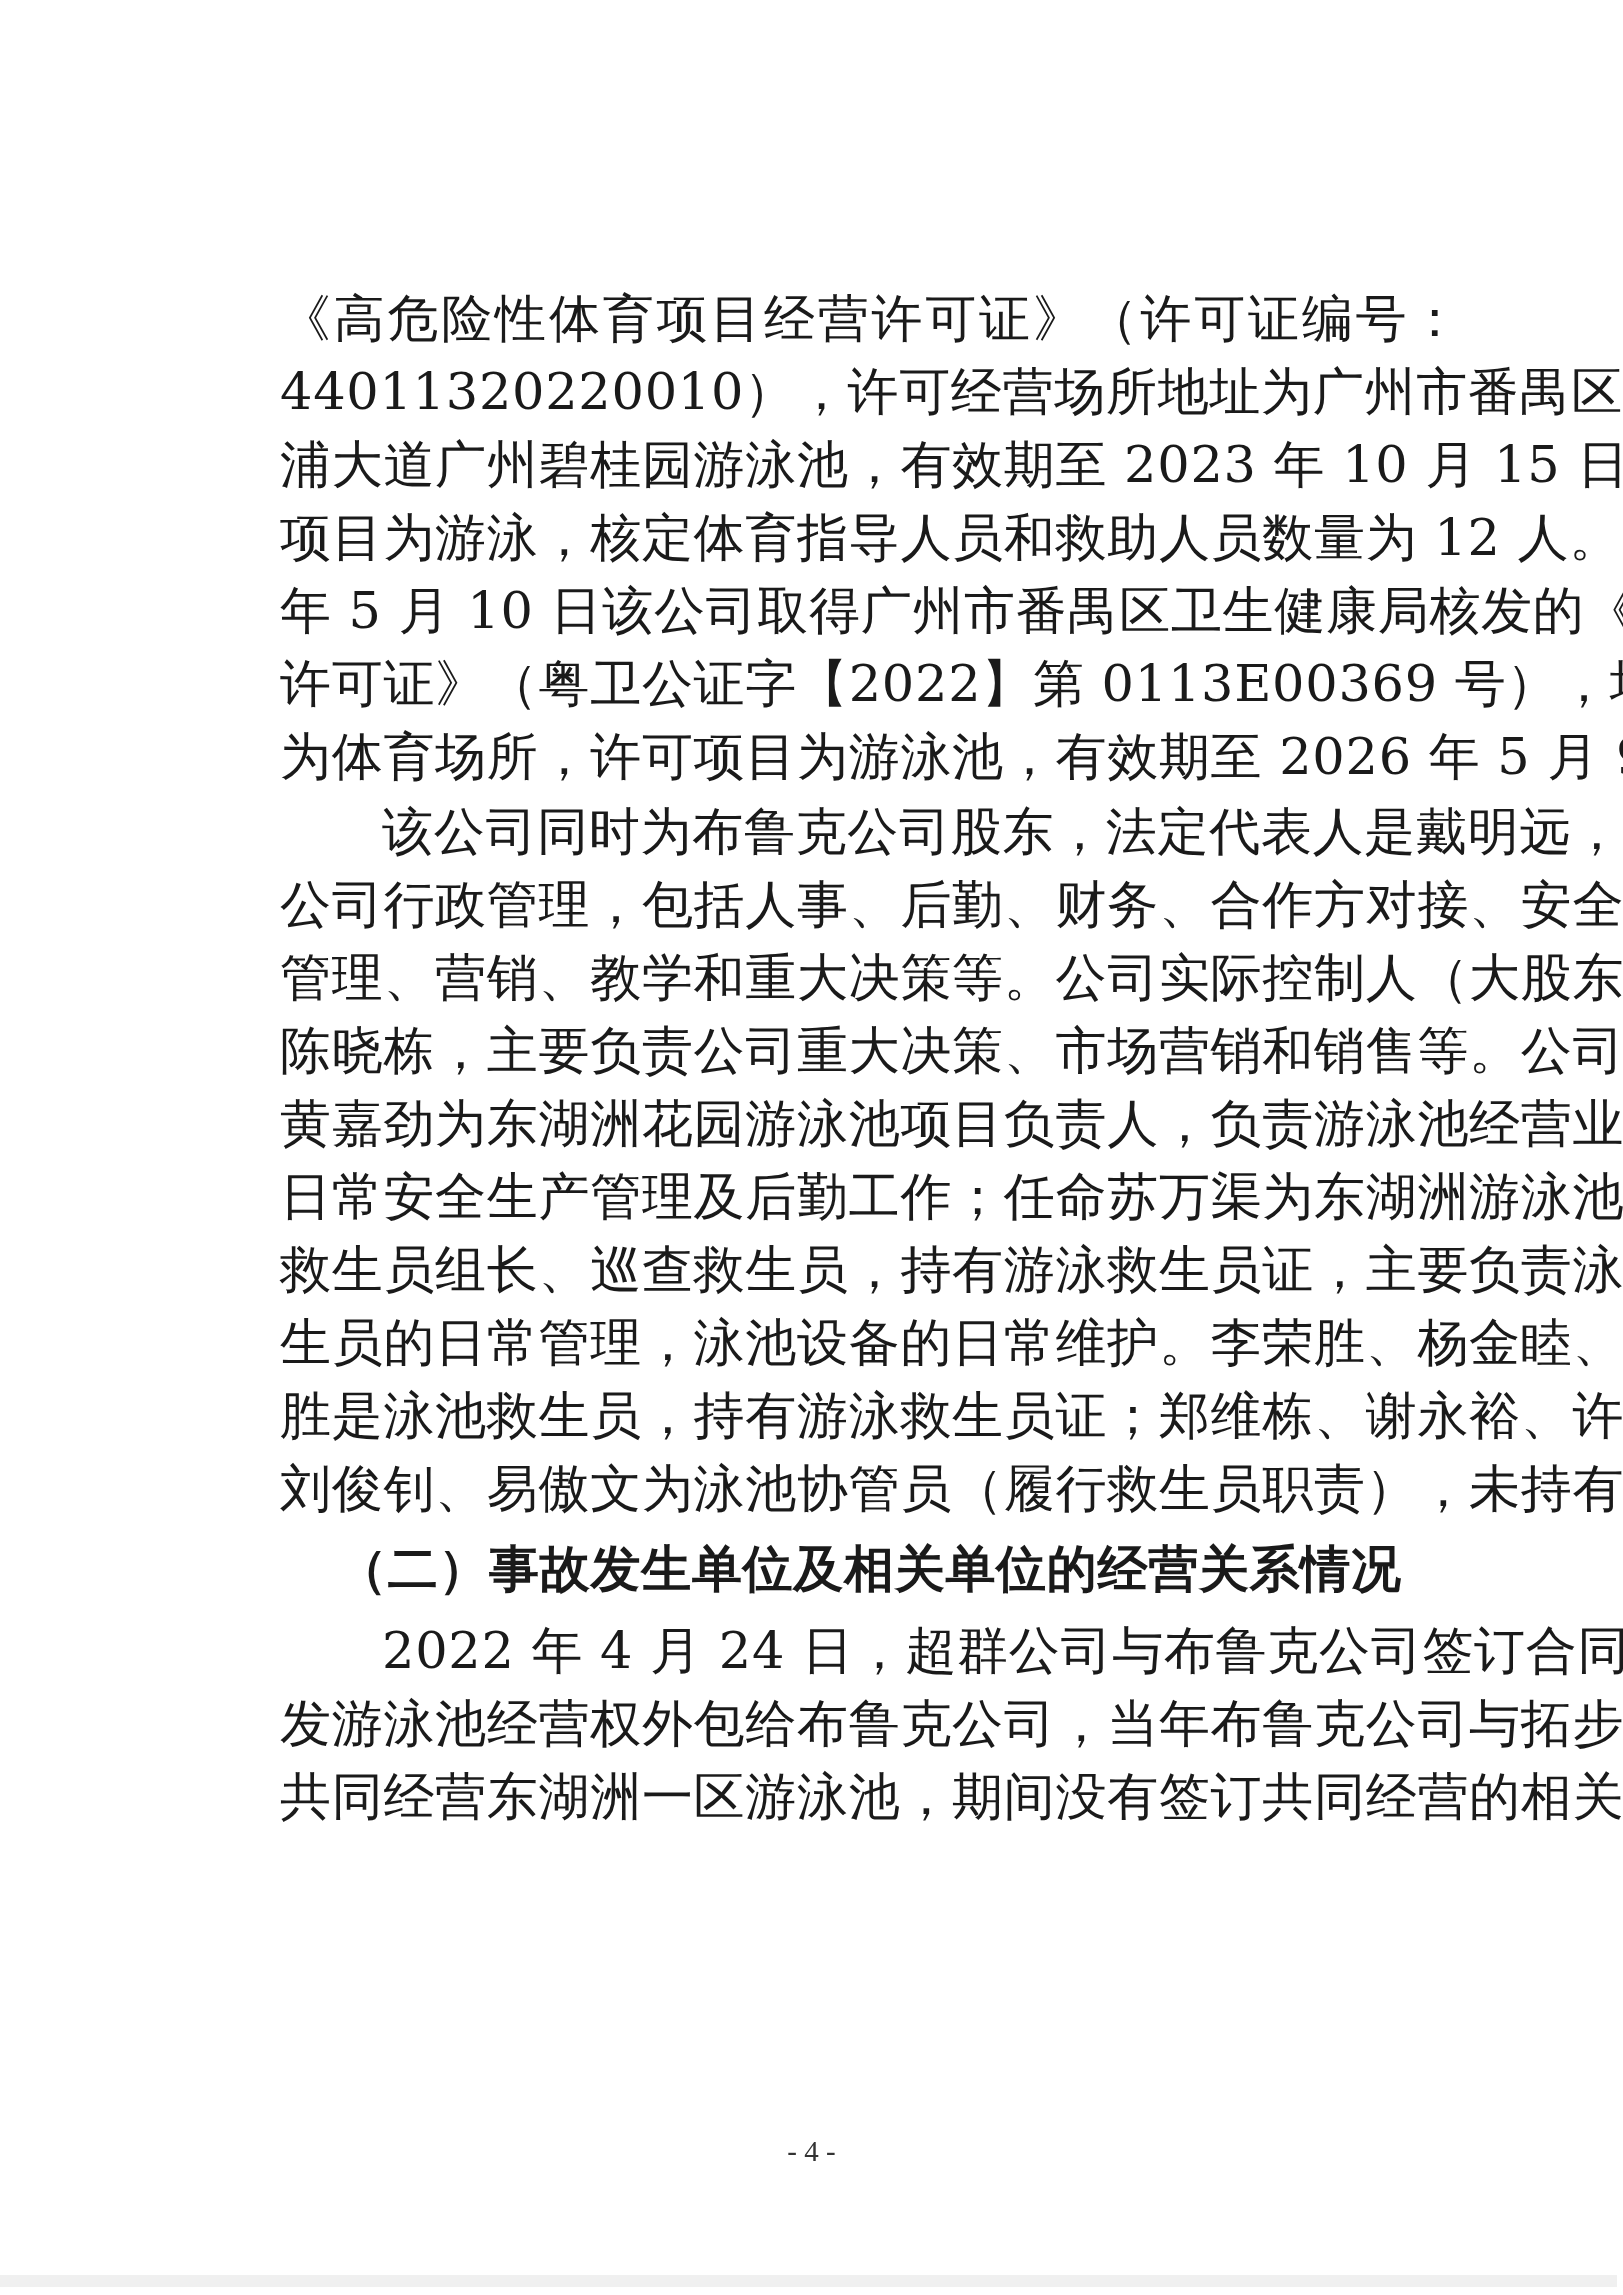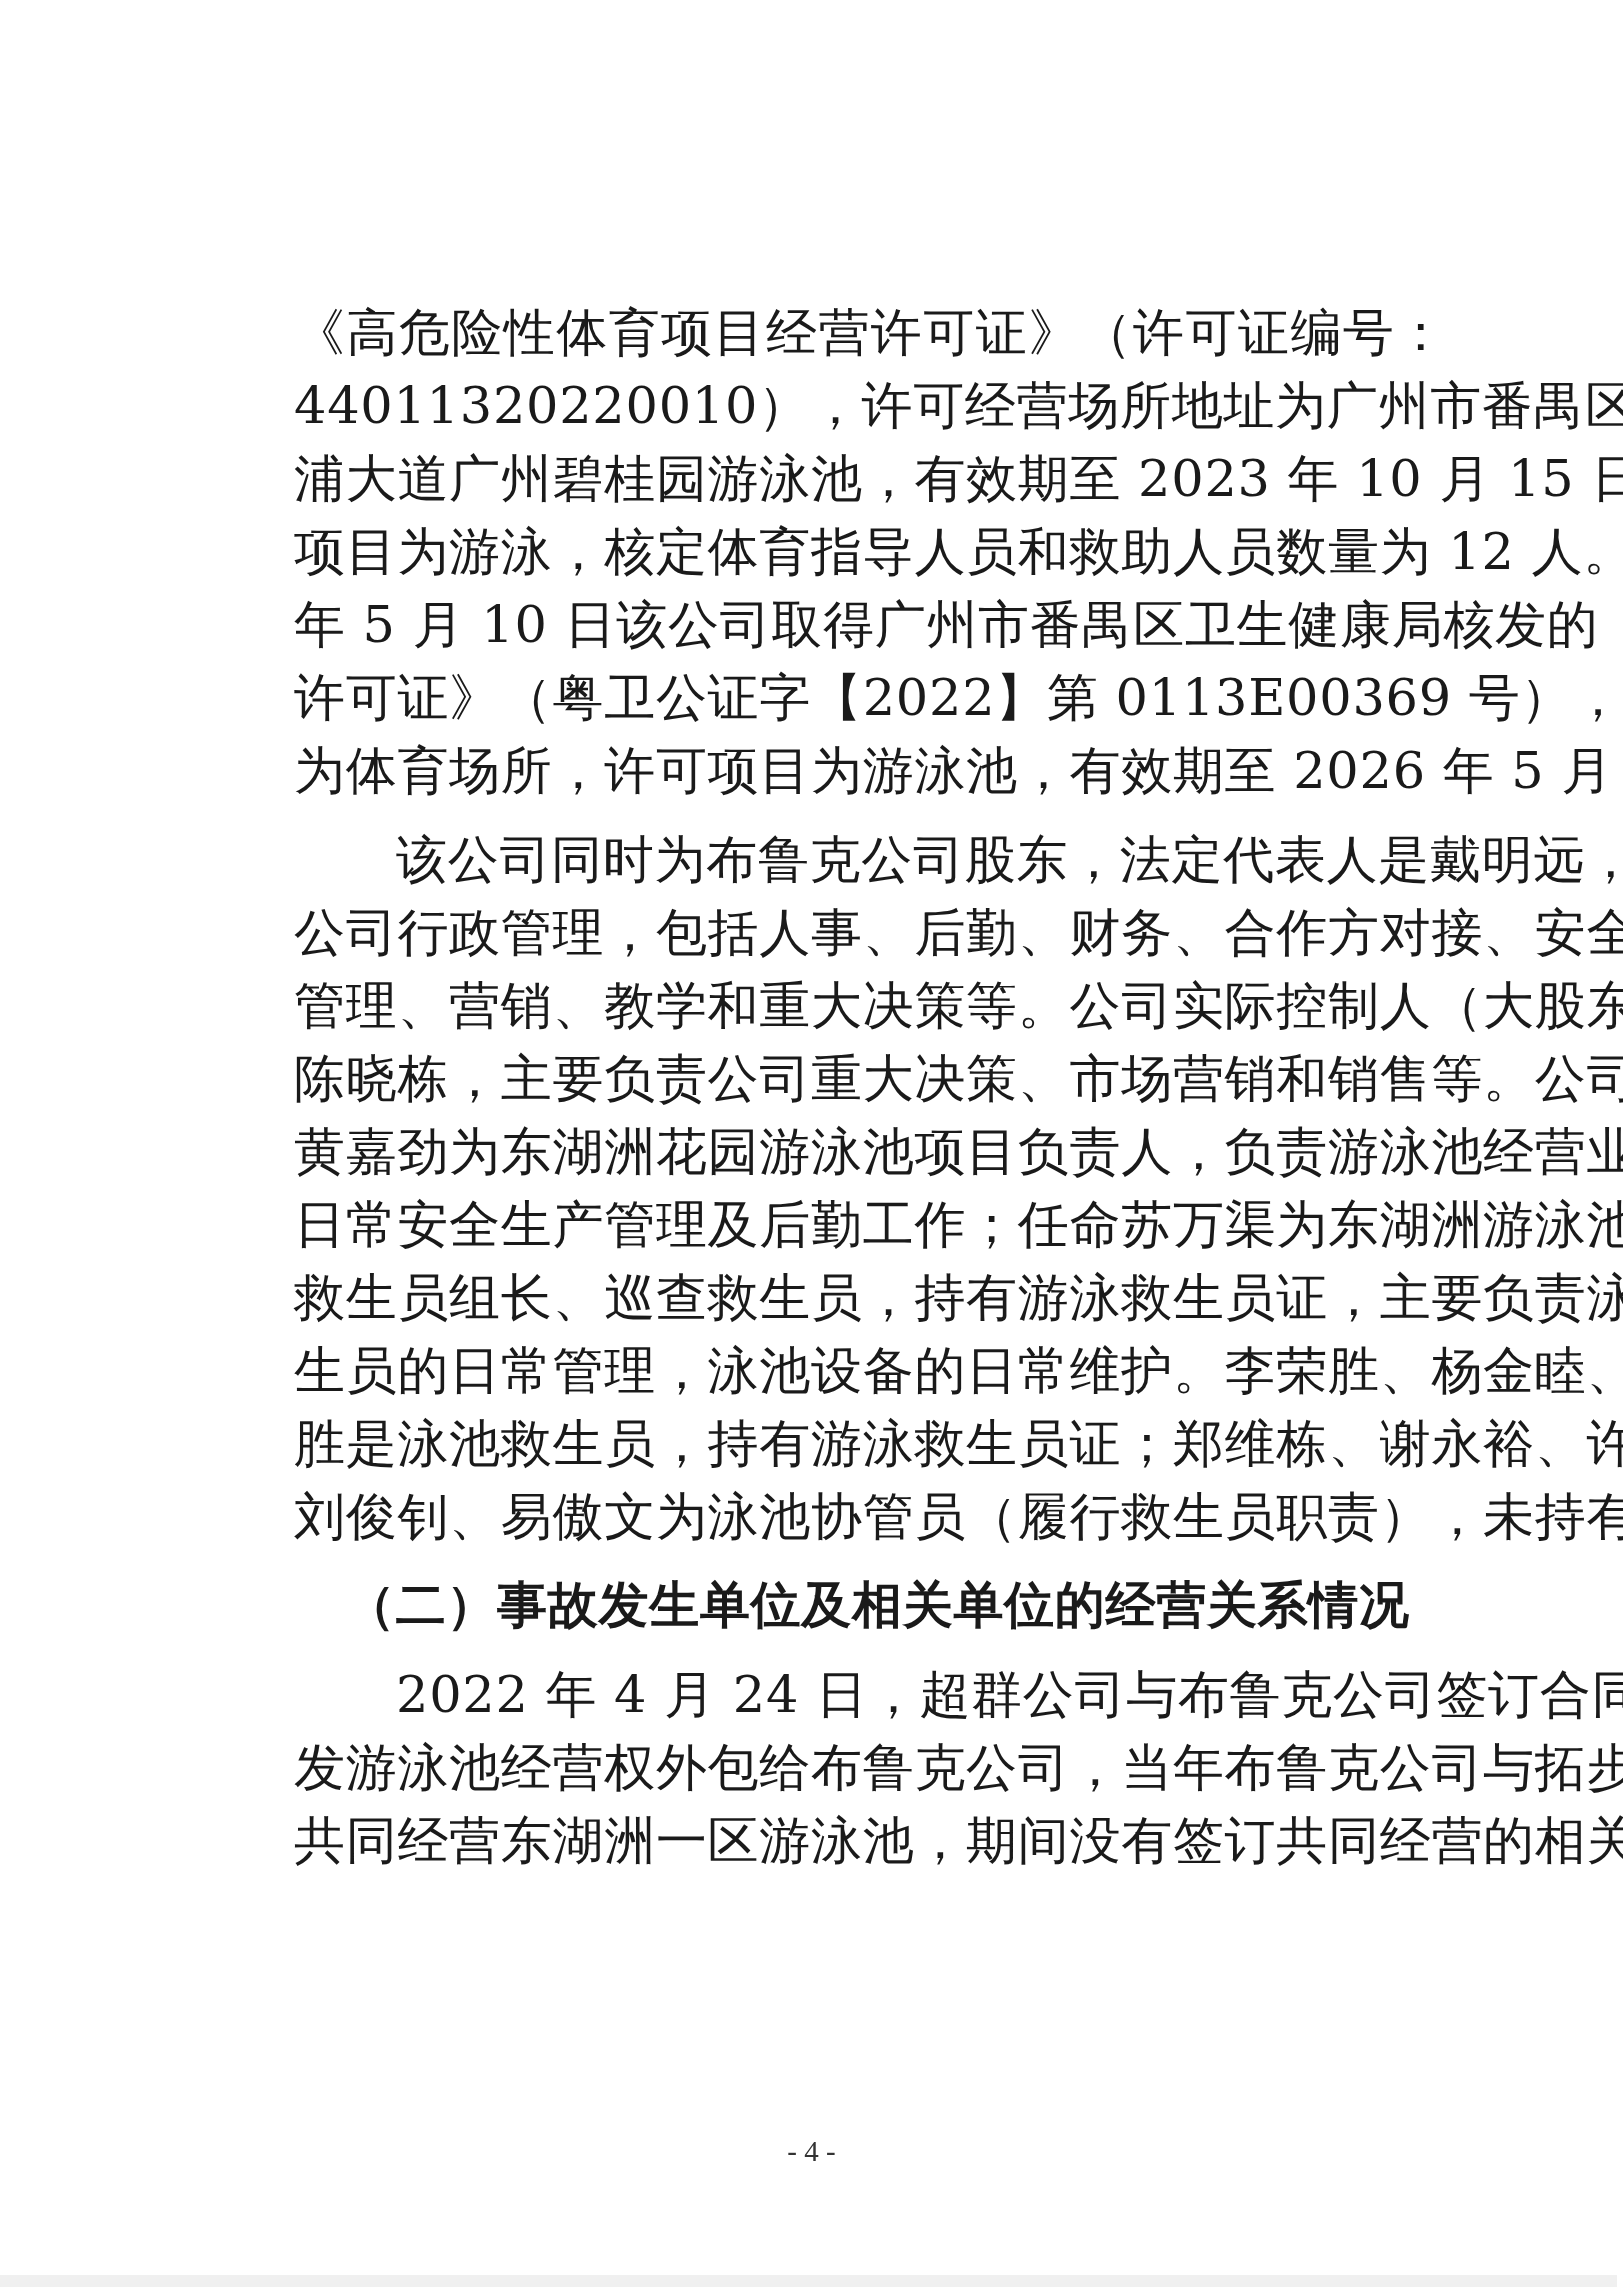--- a/index.html
+++ b/index.html
@@ -20,33 +20,33 @@
       left: 278px;
       top: 280px;
       width: 1185px;
       font-size: 51px;
       line-height: 73px;
       text-align: justify;
       text-justify: inter-character;
       letter-spacing: 0.7px;
     }
     .para {
-      margin: 16px;
+      margin: 2px;
     }
     .line {
       display: block;
       white-space: nowrap;
       text-align-last: justify;
       text-align: justify;
     }
     .line.last {
       text-align-last: left;
     }
     .heading {
-      margin: 16px;
+      margin: 8px;
       font-weight: bold;
       padding-left: 51px;
       font-family: "DejaVu Sans", "Liberation Sans", sans-serif;
       font-size: 50px;
     }
     .page-number {
       position: absolute;
       top: 2135px;
       left: 0;
       width: 1623px;

